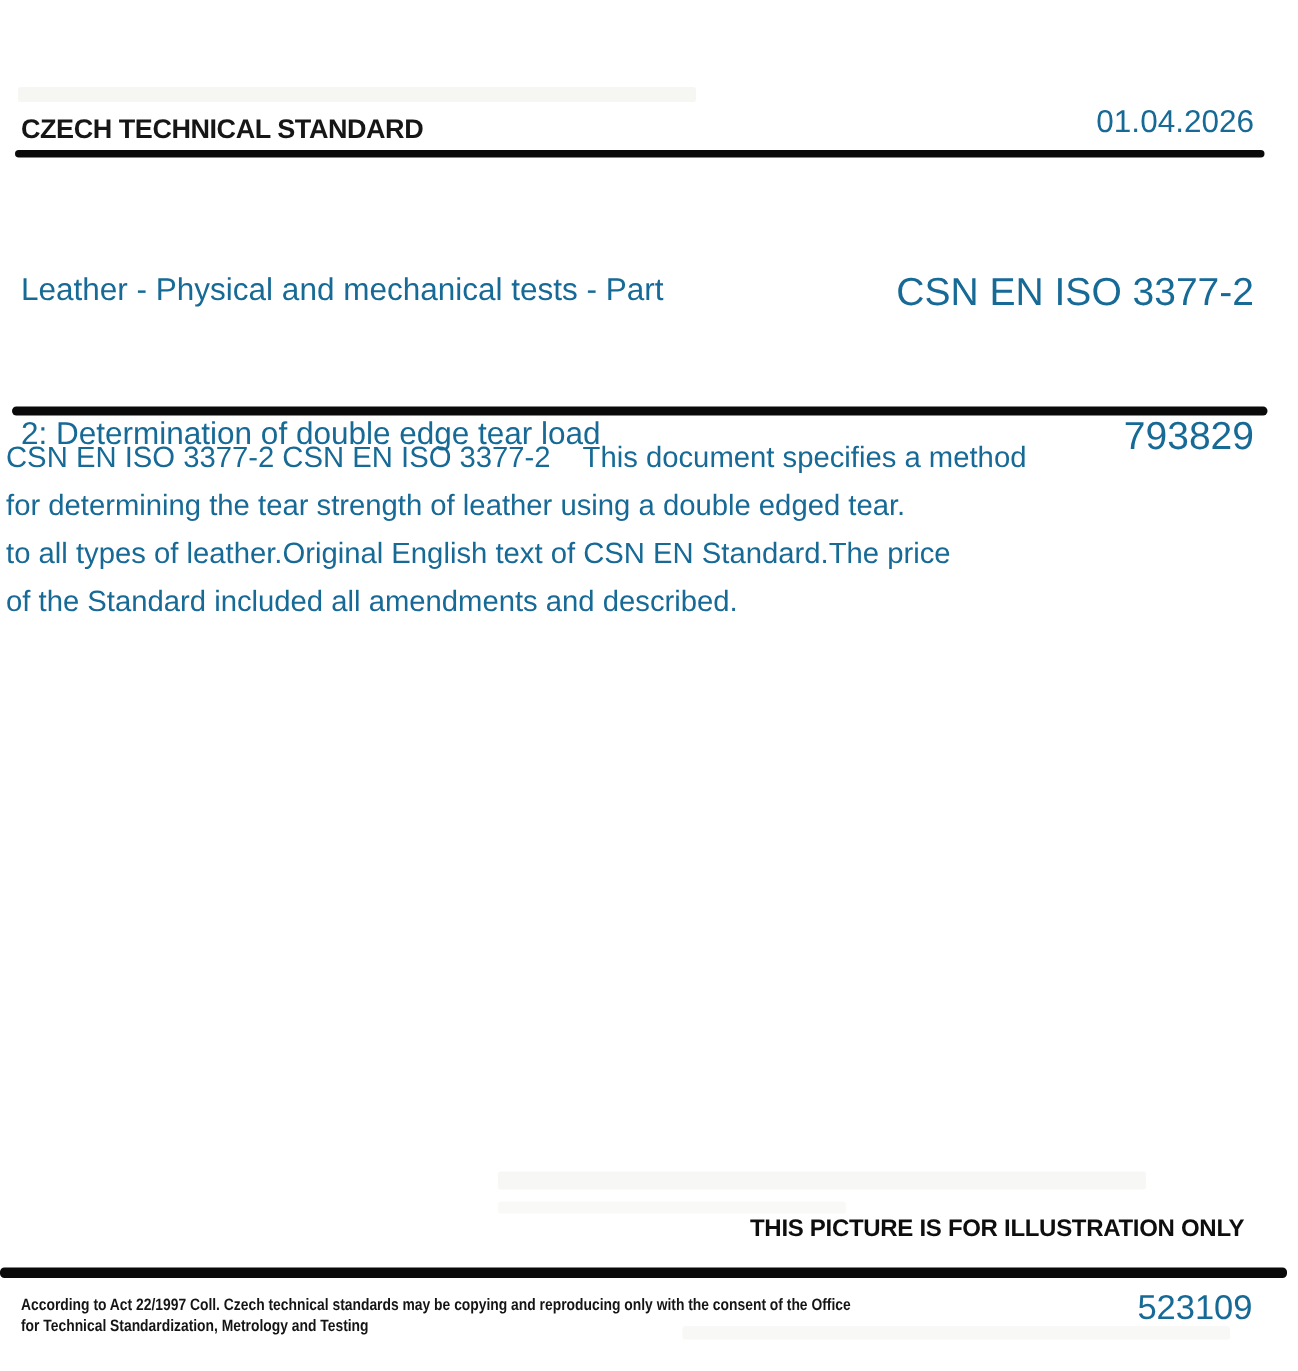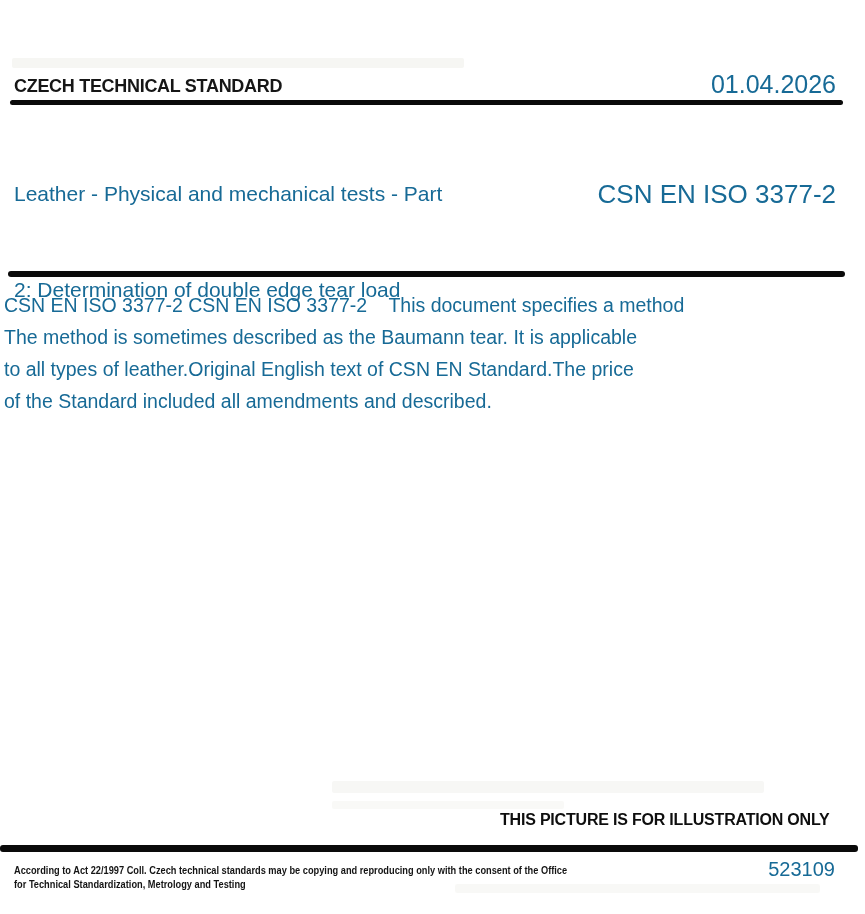--- a/index.html
+++ b/index.html
@@ -23,21 +23,21 @@
     font-size: 18px;
     font-weight: bold;
     letter-spacing: -0.3px;
     color: #161616;
     white-space: pre;
   }
   .doc-date {
     position: absolute;
     right: 29px;
     top: 70px;
-    font-size: 25px;
+    font-size: 21px;
     color: #176a96;
     white-space: pre;
   }
   .rule {
     position: absolute;
     background: #0a0a0a;
     border-radius: 3px;
   }
   .rule-1 { left: 10px; top: 100px; width: 833px; height: 5px; }
   .rule-2 { left: 8px;  top: 271px; width: 837px; height: 6px; }
@@ -98,21 +98,21 @@
     line-height: 14px;
     color: #141414;
     transform: scaleX(0.84);
     transform-origin: 0 0;
   }
   .footer-legal div { white-space: pre; }
   .footer-number {
     position: absolute;
     right: 30px;
     top: 858px;
-    font-size: 20px;
+    font-size: 23px;
     color: #176a96;
     white-space: pre;
   }
 
   
   .ghost {
     position: absolute;
     background: rgba(165, 165, 140, 0.10);
     border-radius: 2px;
   }
@@ -131,27 +131,28 @@
   <div class="doc-title">CZECH TECHNICAL STANDARD</div>
   <div class="doc-date">01.04.2026</div>
   <div class="rule rule-1"></div>
 
   <div class="std-title">
     <div>Leather - Physical and mechanical tests - Part</div>
     <div>2: Determination of double edge tear load</div>
   </div>
   <div class="std-ref">
     <div>CSN EN ISO 3377-2</div>
+    <div>793829</div>
   </div>
 
   <div class="rule rule-2"></div>
 
   <div class="abstract">
     <div>CSN EN ISO 3377-2 CSN EN ISO 3377-2    This document specifies a method</div>
-    <div>The method is sometimes described as the Baumann tear. It is applicable</div>
+    <div>for determining the tear strength of leather using a double edged tear.</div>
     <div>to all types of leather.Original English text of CSN EN Standard.The price</div>
     <div>of the Standard included all amendments and described.</div>
   </div>
 
   <div class="ghost ghost-mid-1"></div>
   <div class="ghost ghost-mid-2"></div>
 
   <div class="illustration-note">THIS PICTURE IS FOR ILLUSTRATION ONLY</div>
 
   <div class="rule rule-3"></div>

